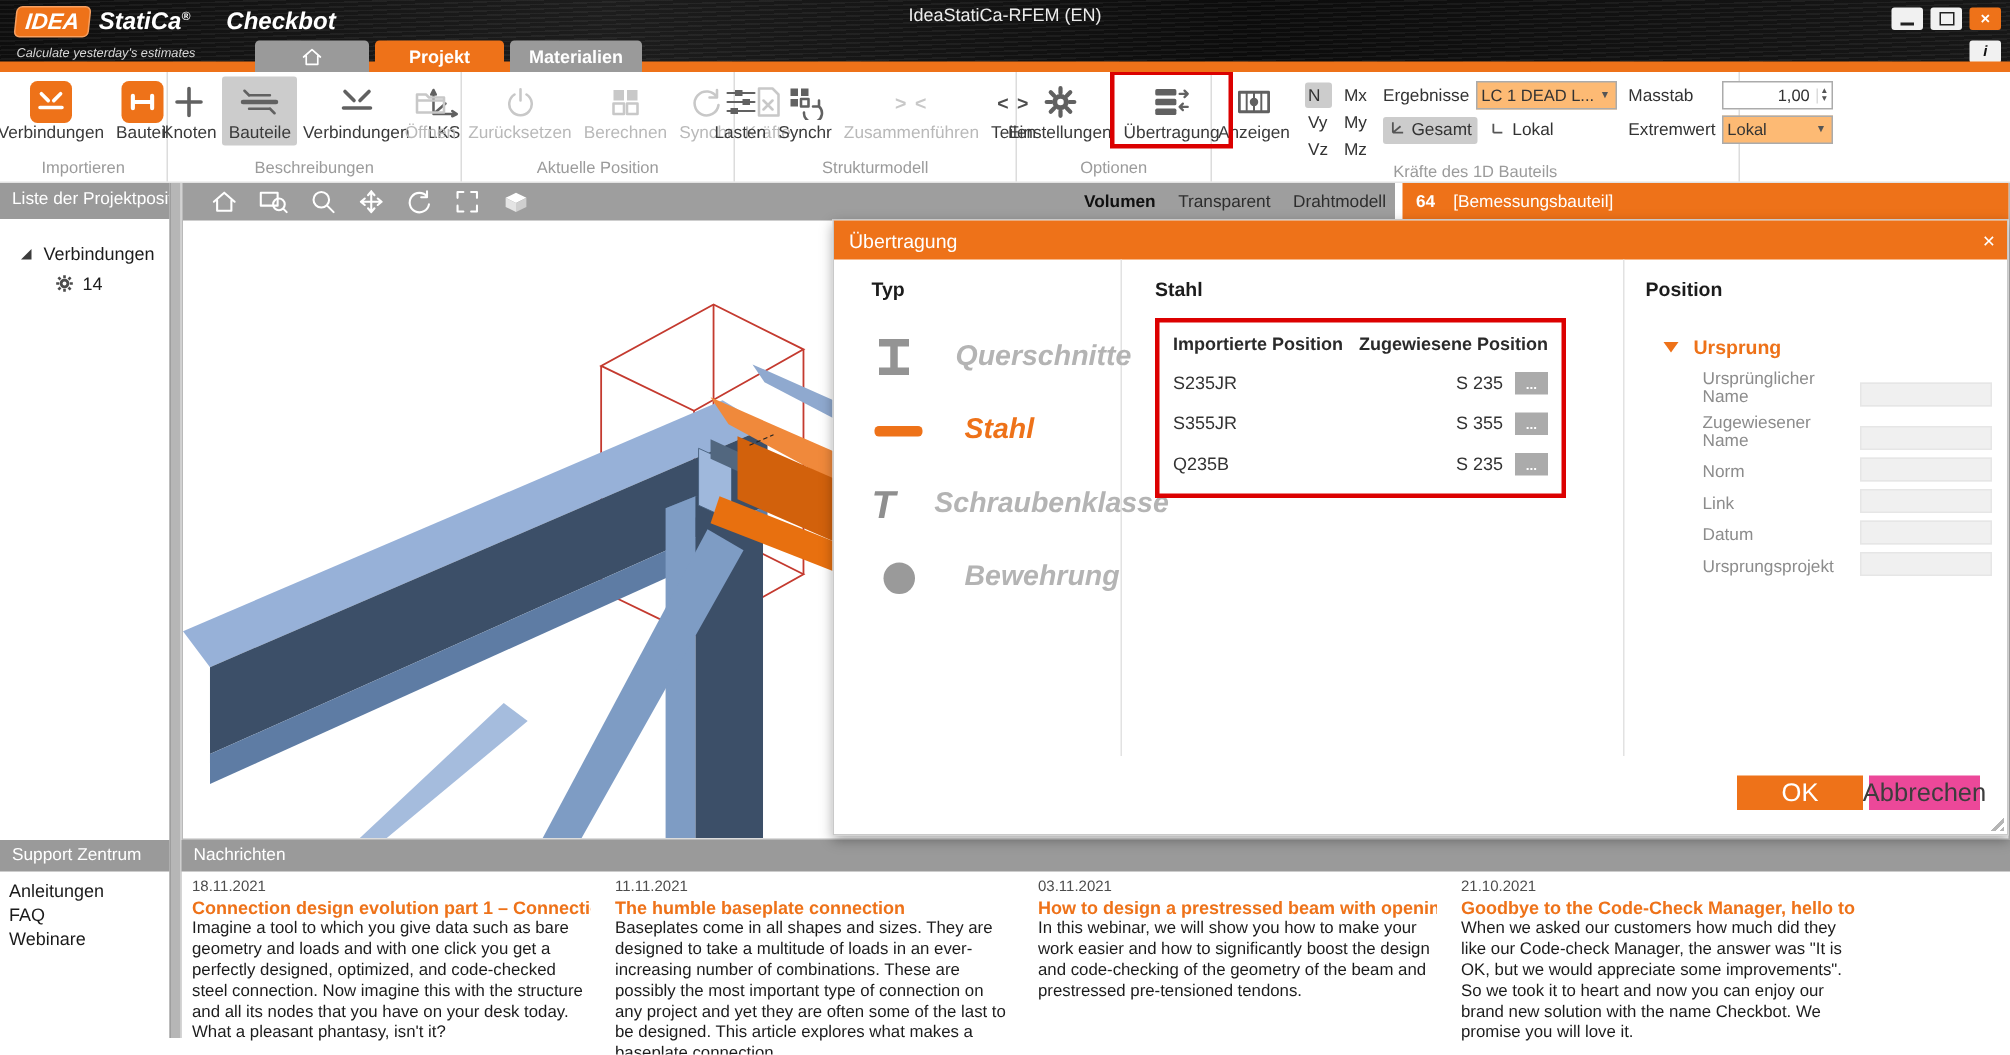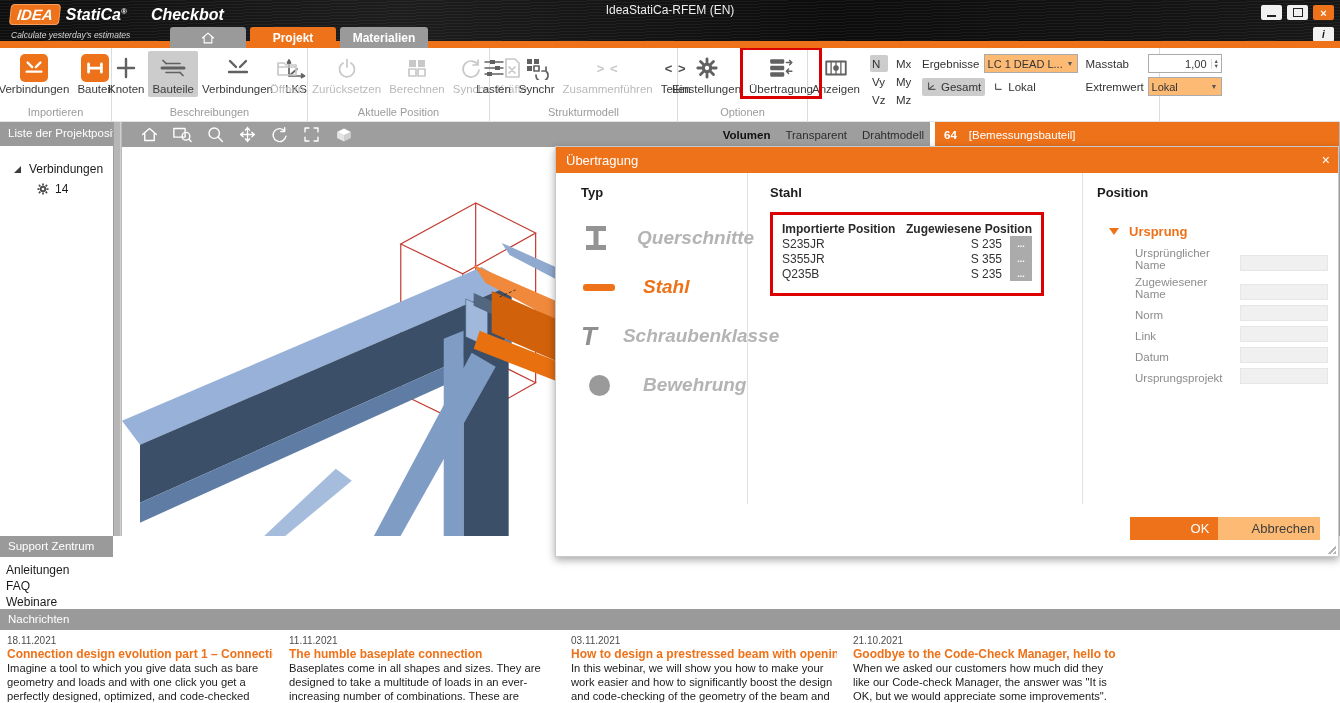--- a/index.html
+++ b/index.html
@@ -96,37 +96,37 @@
   .typitem{display:flex;align-items:center;gap:26px;height:28px;font-size:19px;font-weight:600;color:#b4b4b4;font-style:italic;}
   .typitem .tic{width:36px;display:flex;align-items:center;justify-content:center;}
   .typitem.sel{color:#EE7219;}
   .stahlbar{width:32px;height:7px;border-radius:3px;background:#EE7219;}
   .betonsq{width:25px;height:25px;background:#9a9a9a;}
   .tglyph{font-size:26px;font-weight:bold;color:#8f8f8f;font-family:"Liberation Sans",sans-serif;}
   .bewcirc{width:21px;height:21px;border-radius:50%;background:#9a9a9a;}
   .redframe{margin-top:12px;width:250px;border:3px solid #DC0000;padding:7px 9px 12px 9px;}
   .mathead{display:flex;font-size:12px;font-weight:bold;color:#2a2a2a;}
   .mathead .c1{flex:1;}
-  .matrow{display:flex;align-items:center;margin-top:0;font-size:12px;color:#333;}
+  .matrow{display:flex;margin-top:12px;font-size:12px;color:#333;}
   .matrow .c1{flex:1;}
   .mass{width:52px;text-align:right;padding-right:8px;}
   .dots{width:22px;height:15px;background:#ababab;color:#fff;font-size:9px;font-weight:bold;display:flex;align-items:center;justify-content:center;line-height:0;}
   .ursp{margin-top:24px;display:flex;align-items:center;gap:10px;color:#EE7219;font-weight:bold;font-size:13px;padding-left:12px;}
   .utri{width:0;height:0;border-left:5px solid transparent;border-right:5px solid transparent;border-top:7px solid #EE7219;}
   .posfields{margin-top:8px;padding-left:38px;}
   .prow{display:flex;align-items:flex-end;margin-top:5px;}
   .prow .pl{flex:1;font-size:11.5px;color:#8c8c8c;}
   .pin{width:86px;height:14px;background:#f0f0f0;border:1px solid #e6e6e6;}
   .dfoot{position:relative;height:52px;}
-  .btn{position:absolute;bottom:16px;height:23px;display:flex;align-items:center;justify-content:center;font-size:13px;padding-left:28px;}
+  .btn{position:absolute;bottom:16px;height:23px;display:flex;align-items:center;justify-content:center;font-size:17px;}
   .btn.ok{right:96px;width:84px;background:#EE7219;color:#fff;}
-  .btn.cancel{right:18px;width:74px;background:#fdba74;color:#3d3d3d;}
+  .btn.cancel{right:18px;width:74px;background:#ec4899;color:#3d3d3d;}
   .grip{position:absolute;right:2px;bottom:2px;width:10px;height:10px;background:repeating-linear-gradient(135deg,#b5b5b5 0 2px,transparent 2px 4px);clip-path:polygon(100% 0,100% 100%,0 100%);}
   
-  #bottomrow{position:absolute;left:0;top:536px;width:1340px;height:132px;display:flex;background:#fff;flex-direction:column;}
+  #bottomrow{position:absolute;left:0;top:560px;width:1340px;height:132px;display:flex;background:#fff;}
   .bphead{background:#9A9A9A;color:#fff;font-size:11.5px;height:21px;line-height:21px;padding-left:8px;white-space:nowrap;}
   .slinks{padding:6px 0 0 6px;display:flex;flex-direction:column;gap:2px;font-size:12px;color:#1a1a1a;}
   .newsbody{display:flex;gap:16px;padding:5px 0 0 7px;}
   .article{width:266px;}
   .adate{font-size:10px;color:#4c4c4c;}
   .atitle{font-size:12px;font-weight:bold;color:#EE7219;white-space:nowrap;overflow:hidden;margin-top:1px;}
   .abody{font-size:11.2px;color:#1c1c1c;line-height:1.24;margin-top:1px;}
   
   #statusbar{position:absolute;left:0;top:680px;width:1340px;height:23px;display:flex;align-items:center;color:#fff;font-size:11px;margin-top:29px;}
   .normlabel{color:#a9a9a9;font-weight:bold;margin-left:8px;}
@@ -408,20 +408,21 @@
           <div class="frow">
             <span style="width:58px">Extremwert</span>
             <div class="combo" style="width:66px">
               <span style="flex:1">Lokal</span>
               <span class="arr">▼</span>
             </div>
           </div>
         </div>
       </div>
     </div>
+    <div class="rlabel">Kräfte des 1D Bauteils</div>
   </div>
   <div style="flex:1"></div>
 </div>
 
 <div id="mainrow">
   <div class="leftcol">
     <div class="phead">Liste der Projektpositione</div>
     <div class="tree">
       <div class="titem">
         <span class="texp"></span>

